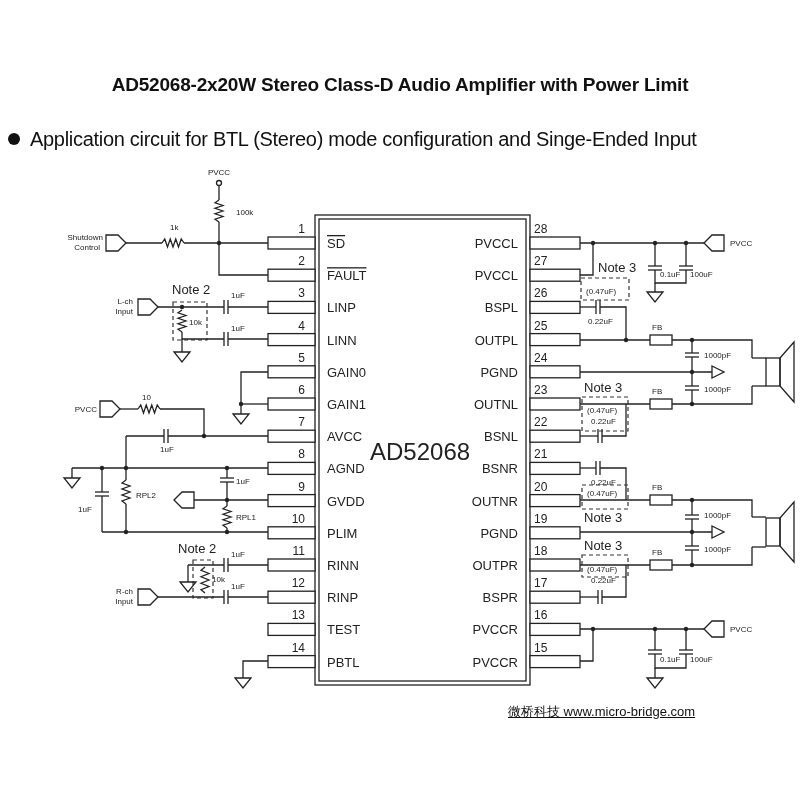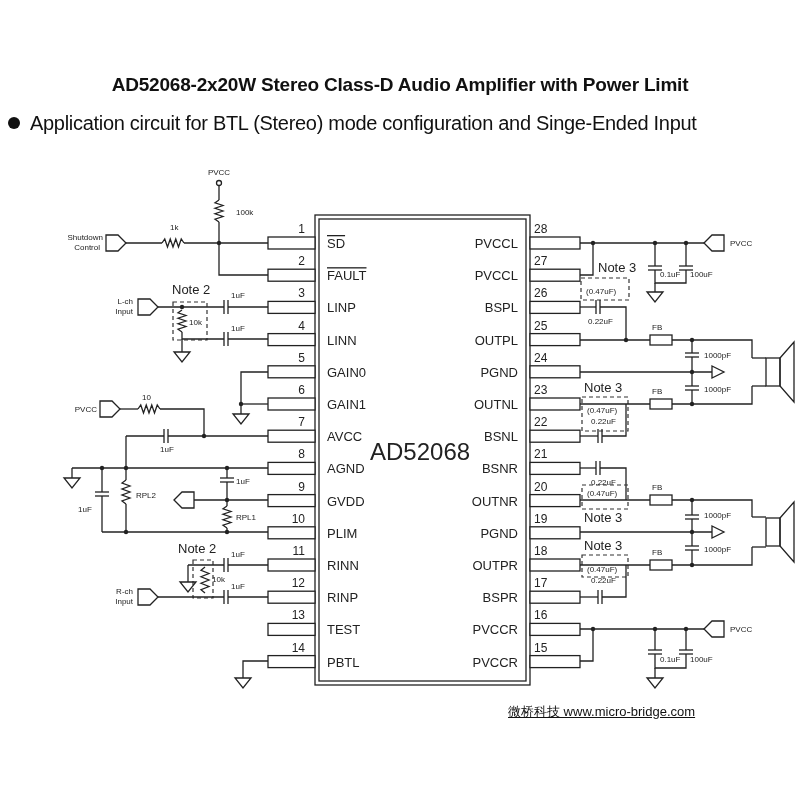--- a/index.html
+++ b/index.html
@@ -1,18 +1,18 @@
 <!DOCTYPE html>
 <html><head>
 <meta charset="utf-8">
 <style>
   html,body{margin:0;padding:0;background:#fff;}
   body{width:800px;height:800px;position:relative;overflow:hidden;font-family:"Liberation Sans",sans-serif;color:#111;}
   .title{position:absolute;top:74px;left:0;width:800px;text-align:center;font-size:19px;font-weight:bold;letter-spacing:-0.2px;}
-  .subtitle{position:absolute;top:112px;left:8px;font-size:20px;letter-spacing:-0.3px;}
+  .subtitle{position:absolute;top:128px;left:8px;font-size:20px;letter-spacing:-0.3px;}
   .subtitle .bullet{display:inline-block;width:12px;height:12px;border-radius:50%;background:#111;margin-right:10px;vertical-align:middle;position:relative;top:-2px;}
   svg{position:absolute;left:0;top:0;}
   svg text{font-family:"Liberation Sans",sans-serif;fill:#222;}
   .w{stroke:#222;stroke-width:1.3;fill:none;}
   .pin{stroke:#222;stroke-width:1.3;fill:#fff;}
   .dash{stroke:#333;stroke-width:1.2;fill:none;stroke-dasharray:4 3;}
   .dot{fill:#222;}
   .lbl{font-size:8px;}
   .pnum{font-size:12px;}
   .pname{font-size:13px;}

